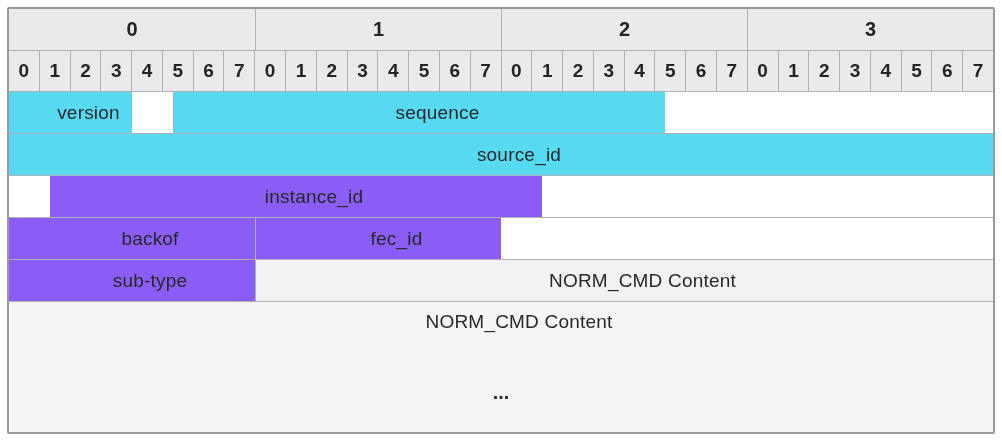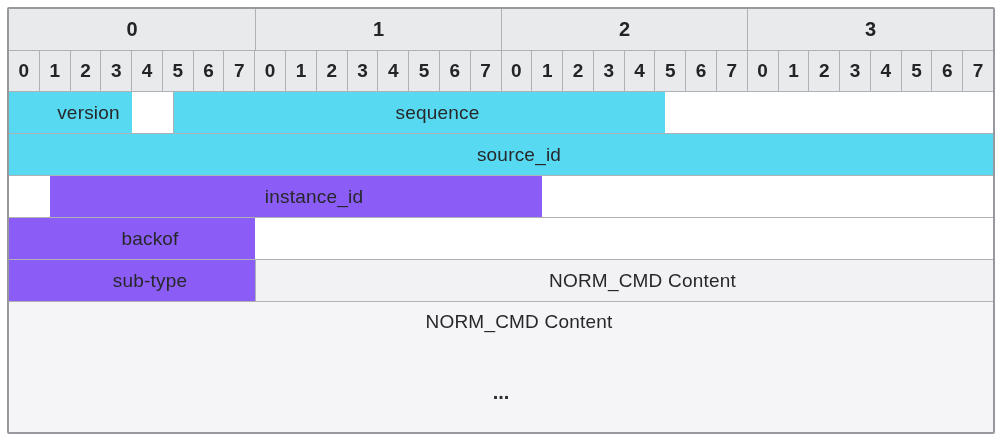--- a/index.html
+++ b/index.html
@@ -123,20 +123,21 @@
   <div class="row row-field">
     <div class="c dark label w32">source_id</div>
   </div>
 
   <div class="row row-field">
     <div class="c light label w16">instance_id</div>
   </div>
 
   <div class="row row-field">
     <div class="c light label w8">backof</div>
+    <div class="c light label w8">fec_id</div>
   </div>
 
   <div class="row row-field">
     <div class="c light label w8">sub-type</div>
     <div class="c gray  label w24">NORM_CMD Content</div>
   </div>
 
   <div class="row row-big">
     <div class="c big-cell">
       <div class="label">NORM_CMD Content</div>

